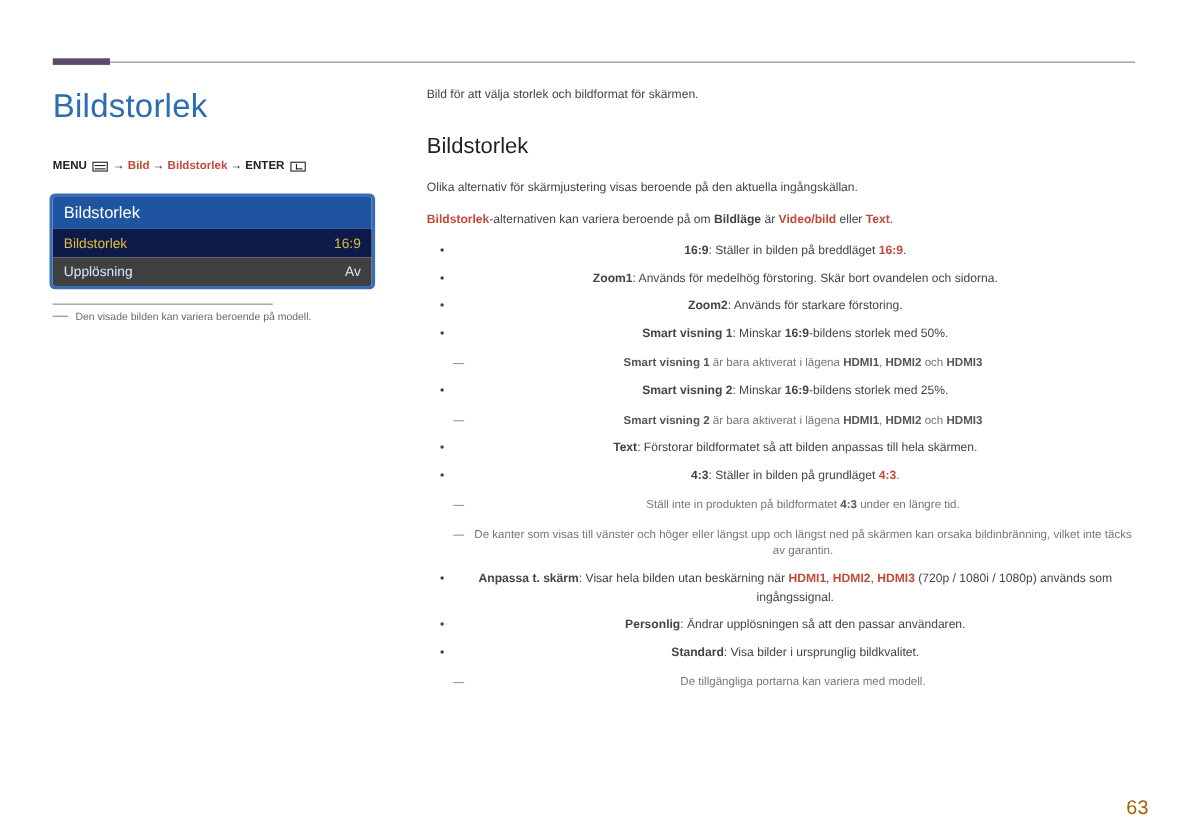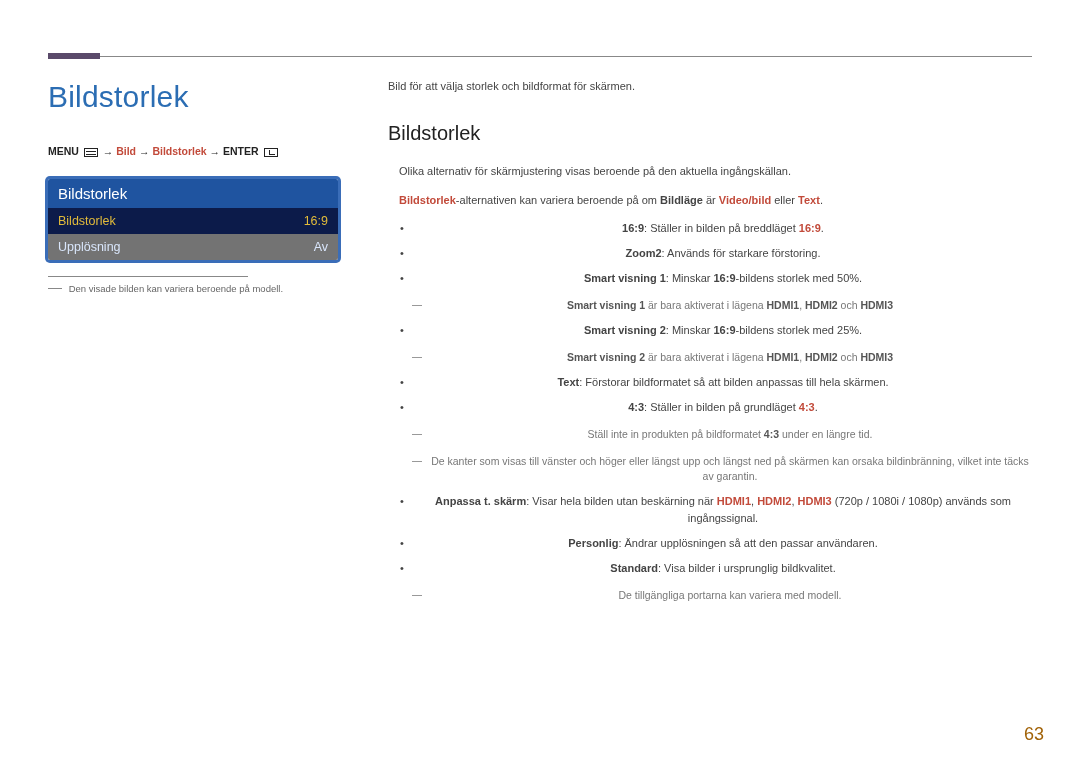--- a/index.html
+++ b/index.html
@@ -16,28 +16,28 @@
   .menupath .redlink { color: #c24a3a; font-weight: 700; }
   .menu-icon, .enter-icon { display:inline-block; width:14px; height:9px; border:1px solid #222; vertical-align:middle; position:relative; margin:0 2px; }
   .menu-icon::before { content:""; position:absolute; left:1px; right:1px; top:2px; border-top:1px solid #222; }
   .menu-icon::after { content:""; position:absolute; left:1px; right:1px; top:5px; border-top:1px solid #222; }
   .enter-icon::before { content:""; position:absolute; right:2px; top:1px; bottom:1px; width:5px; border:1px solid #222; border-right:none; border-top:none; }
   .osd { width: 290px; border-radius: 2px; overflow: hidden; box-shadow: 0 0 0 3px #3a6db8; }
   .osd-header { background: #1f54a0; color: #fff; font-size: 15px; padding: 6px 10px; }
   .osd-item { display:flex; justify-content: space-between; align-items:center; padding: 6px 10px; font-size: 12.5px; }
   .osd-selected { background: #0c1b4a; }
   .osd-selected .label, .osd-selected .val { color: #e2bb3a; }
-  .osd-normal { background: #737373; color: #d9e6fb; gap: 12px; }
+  .osd-normal { background: #404040; color: #d9e6fb; gap: 12px; }
   .osd-dim { background: #2a66c3; color: #a8c8f2; }
   .footnote-rule { border-top: 1px solid #888; width: 200px; margin-top: 16px; margin-bottom: 6px; }
   .footnote { font-size: 9.5px; color: #666; }
   .dash { display:inline-block; width:14px; height:1px; background:#888; vertical-align:middle; margin-right:4px; margin-bottom:2px; }
   .intro { font-size: 11px; color: #444; margin-bottom: 30px; }
   .h2-title { font-size: 20px; color: #222; margin-bottom: 18px; font-weight: 400; }
-  .para { font-size: 11px; color: #444; margin-bottom: 12px; line-height: 1.5; margin-left: 11px; }
+  .para { font-size: 11px; color: #444; margin-bottom: 12px; line-height: 1.5; }
   .para .bold { font-weight: 700; }
   .para .redlink { color: #c24a3a; font-weight: 700; }
   ul.bullets { list-style: none; padding-left: 26px; }
   ul.bullets > li { position: relative; font-size: 11px; color: #444; line-height: 1.55; margin-bottom: 8px; text-align: center; }
   ul.bullets > li::before { content: "•"; position: absolute; left: -14px; top: 0; color: #444; }
   .bold { font-weight: 700; }
   .redlink { color: #c24a3a; }
   .sub-note { font-size: 10.5px; color: #777; padding-left: 14px; margin-top: 11px; line-height:1.5; position:relative; }
   .sub-note::before { content:""; position:absolute; left:-2px; top:7px; width:10px; height:1px; background:#999; }
   .sub-note .bold { color:#555; }
@@ -93,20 +93,21 @@
       <h2 class="h2-title">Bildstorlek</h2>
 
       <p class="para">Olika alternativ för skärmjustering visas beroende på den aktuella ingångskällan.</p>
 
       <p class="para">
         <span class="redlink bold">Bildstorlek</span><span>-alternativen kan variera beroende på om </span><span class="bold">Bildläge</span><span> är </span><span class="redlink bold">Video/bild</span><span> eller </span><span class="redlink bold">Text</span><span>.</span>
       </p>
 
       <ul class="bullets" id="bullets">
           <li><span class="bold">16:9</span><span>: Ställer in bilden på breddläget </span><span class="bold redlink">16:9</span><span>.</span></li>
+          <li><span class="bold">Zoom1</span><span>: Används för medelhög förstoring. Skär bort ovandelen och sidorna.</span></li>
           <li><span class="bold">Zoom2</span><span>: Används för starkare förstoring.</span></li>
           <li><span class="bold">Smart visning 1</span><span>: Minskar </span><span class="bold">16:9</span><span>-bildens storlek med 50%.</span><div class="sub-note"><span class="bold redlink">Smart visning 1</span><span> är bara aktiverat i lägena </span><span class="bold redlink">HDMI1</span><span>, </span><span class="bold redlink">HDMI2</span><span> och </span><span class="bold redlink">HDMI3</span></div></li>
           <li><span class="bold">Smart visning 2</span><span>: Minskar </span><span class="bold">16:9</span><span>-bildens storlek med 25%.</span><div class="sub-note"><span class="bold redlink">Smart visning 2</span><span> är bara aktiverat i lägena </span><span class="bold redlink">HDMI1</span><span>, </span><span class="bold redlink">HDMI2</span><span> och </span><span class="bold redlink">HDMI3</span></div></li>
           <li><span class="bold">Text</span><span>: Förstorar bildformatet så att bilden anpassas till hela skärmen.</span></li>
           <li><span class="bold">4:3</span><span>: Ställer in bilden på grundläget </span><span class="bold redlink">4:3</span><span>.</span><div class="sub-note"><span>Ställ inte in produkten på bildformatet </span><span class="bold">4:3</span><span> under en längre tid.</span></div><div class="sub-note">De kanter som visas till vänster och höger eller längst upp och längst ned på skärmen kan orsaka bildinbränning, vilket inte täcks av garantin.</div></li>
           <li><span class="bold">Anpassa t. skärm</span><span>: Visar hela bilden utan beskärning när </span><span class="bold redlink">HDMI1</span><span>, </span><span class="bold redlink">HDMI2</span><span>, </span><span class="bold redlink">HDMI3</span><span> (720p / 1080i / 1080p) används som ingångssignal.</span></li>
           <li><span class="bold">Personlig</span><span>: Ändrar upplösningen så att den passar användaren.</span></li>
           <li><span class="bold">Standard</span><span>: Visa bilder i ursprunglig bildkvalitet.</span><div class="sub-note">De tillgängliga portarna kan variera med modell.</div></li>
         </ul>
     </div>

